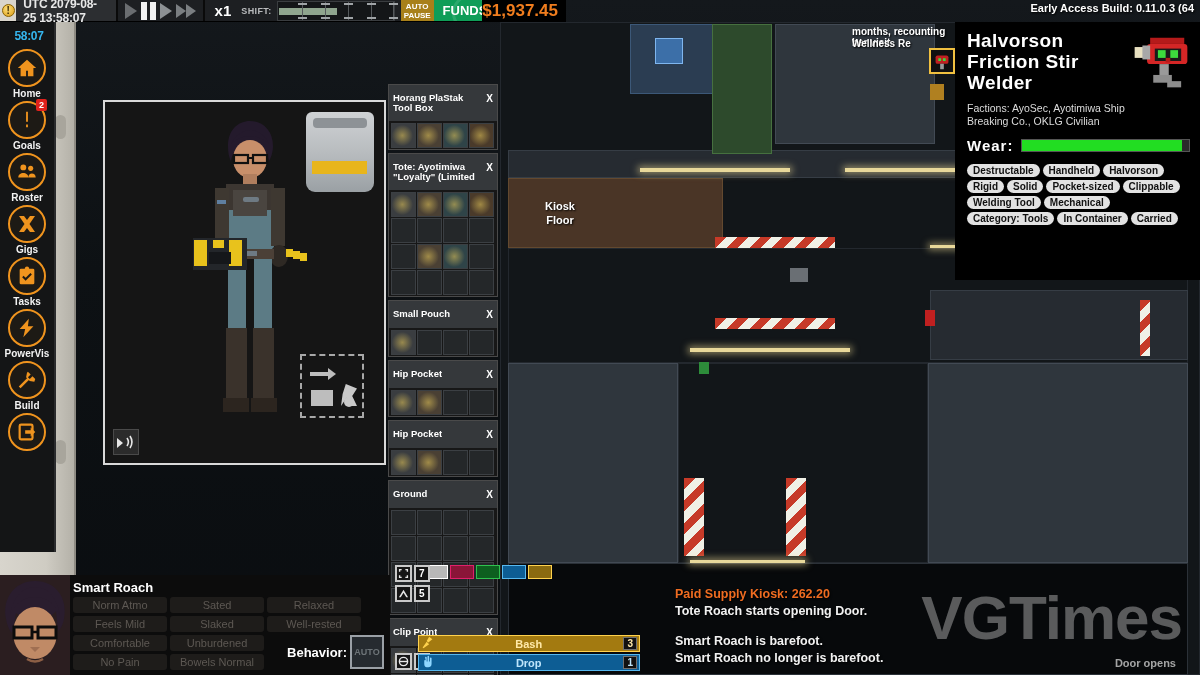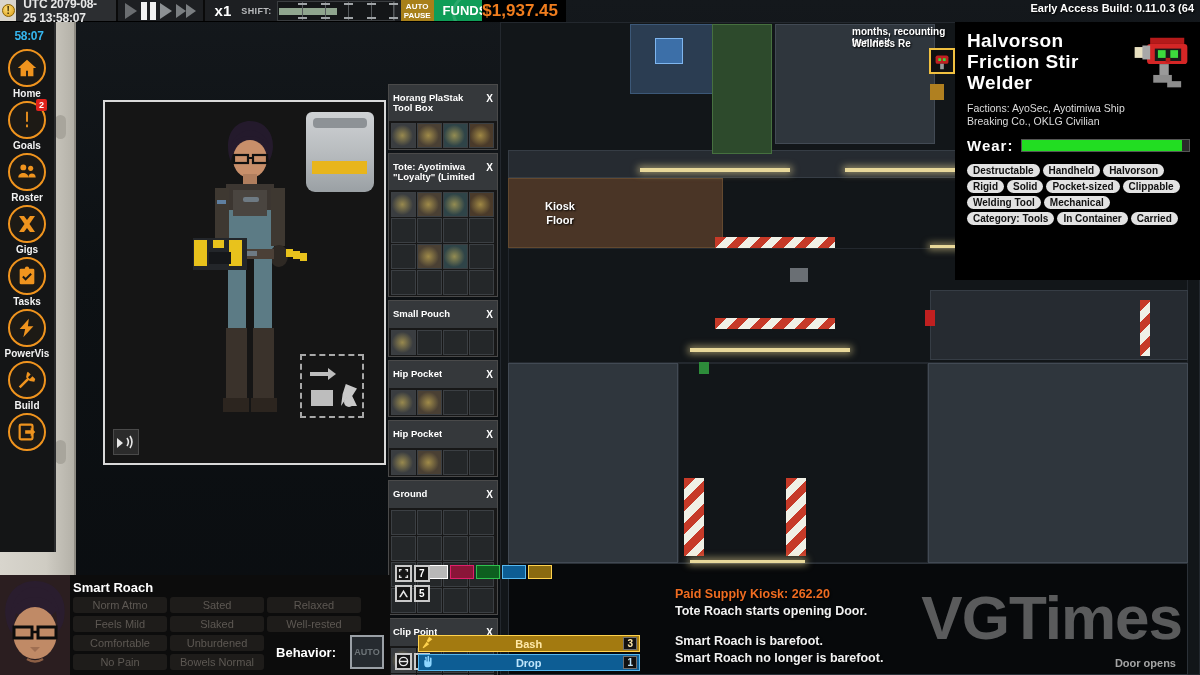--- a/index.html
+++ b/index.html
@@ -192,21 +192,21 @@
   .charpanel { position:absolute; left:0; bottom:0; width:390px; height:100px;
     background:#0c0c0c; z-index:38;margin-top:28px; }
   .portrait { position:absolute; left:0; top:0; width:70px; height:100px;
     background: linear-gradient(180deg,#3a2a2c, #241a1c); overflow:hidden; }
   .char-name { position:absolute; left:73px; top:5px; color:#fff;
     font: bold 13px "Liberation Sans", sans-serif; }
   .statgrid { position:absolute; left:73px; top:22px; display:grid;
      grid-template-columns: repeat(3, 94px); gap:3px 3px; }
   .stat { background:#1e1c1a; color:#5d5853; font: 11px "Liberation Sans", sans-serif;
     text-align:center; padding:2px 0; border-radius:3px; }
-  .behavior-row { position:absolute; right:6px; bottom:6px; display:flex; align-items:center; gap:14px;}
+  .behavior-row { position:absolute; right:6px; bottom:6px; display:flex; align-items:center; gap:3px;}
   .behavior-lbl { color:#fff; font: bold 13px "Liberation Sans", sans-serif; }
   .behavior-btn { width:34px;height:34px; background:#262b30; border:2px solid #9aa0a6;
     color:#6d7478; font: bold 9px "Liberation Sans", sans-serif; display:flex;
     align-items:center; justify-content:center; cursor:pointer;}
 
   
   .keyind { position:absolute; display:flex; gap:2px; align-items:center; z-index:39;}
   .keybox { background:#151515; border:2px solid #c9c9c9; color:#fff;
     font: bold 10px "Liberation Sans", sans-serif; padding:0 3px; min-width:14px;
     text-align:center; line-height:13px; }

